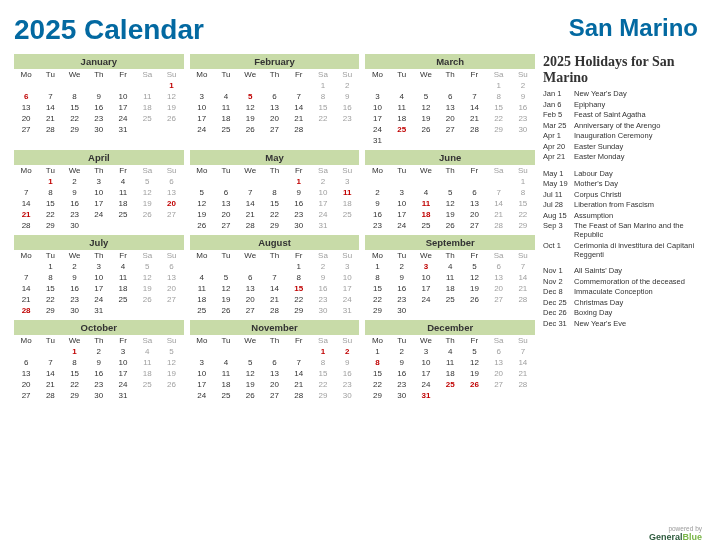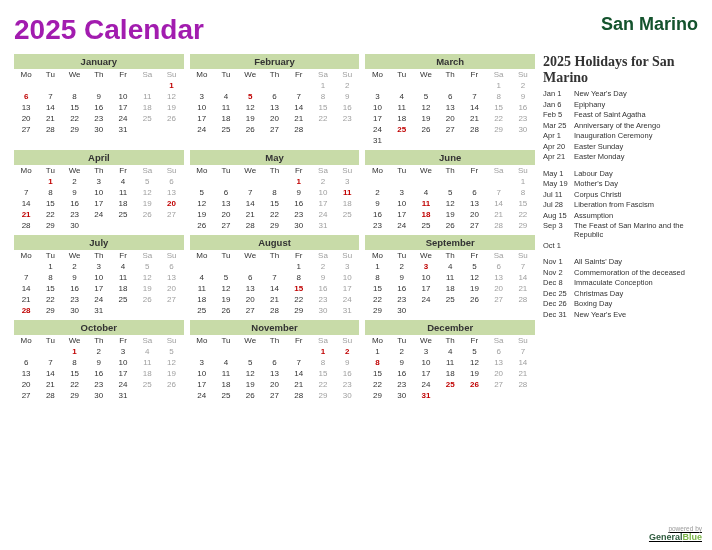--- a/index.html
+++ b/index.html
@@ -21,26 +21,26 @@
     }
     .header {
       display: flex;
       justify-content: space-between;
       align-items: flex-start;
       margin-bottom: 8px;
     }
     .main-title {
       font-size: 28px;
       font-weight: bold;
-      color: #a21caf;
+      color: #0369a1;
     }
     .country-name {
-      font-size: 18px;
+      font-size: 24px;
       font-weight: bold;
-      color: #14532d;
+      color: #0369a1;
       text-align: right;
     }
     .content {
       display: flex;
       flex: 1;
       gap: 8px;
     }
     .calendars-section {
       display: flex;
       flex-direction: column;
@@ -123,21 +123,20 @@
       color: #333;
     }
     .holidays-group {
       margin-bottom: 6px;
     }
     .powered-by {
       position: absolute;
       bottom: 8px;
       right: 10px;
       text-align: right;
-      text-decoration: underline;
     }
     .powered-by-text {
       font-size: 6.5px;
       color: #999;
     }
     .powered-by-brand {
       font-size: 9px;
       font-weight: bold;
       color: #4a7c59;
     }
@@ -998,20 +997,21 @@
         <div class="holiday-item">
             <span class="holiday-date">Aug 15</span>
             <span class="holiday-name">Assumption</span>
           </div>
         <div class="holiday-item">
             <span class="holiday-date">Sep 3</span>
             <span class="holiday-name">The Feast of San Marino and the Republic</span>
           </div>
         <div class="holiday-item">
             <span class="holiday-date">Oct 1</span>
+            <span class="holiday-name">Cerimonia di investitura dei Capitani Reggenti</span>
           </div>
       </div>
       <div class="holidays-group">
         <div class="holiday-item">
             <span class="holiday-date">Nov 1</span>
             <span class="holiday-name">All Saints' Day</span>
           </div>
         <div class="holiday-item">
             <span class="holiday-date">Nov 2</span>
             <span class="holiday-name">Commemoration of the deceased</span>

